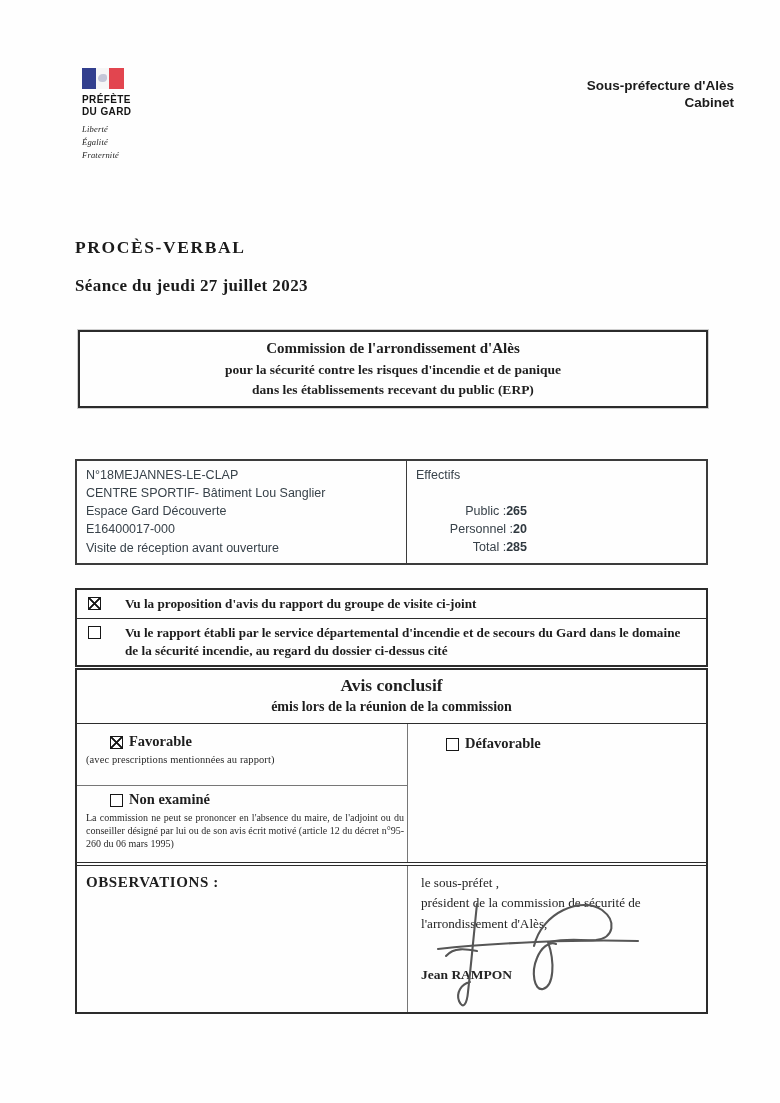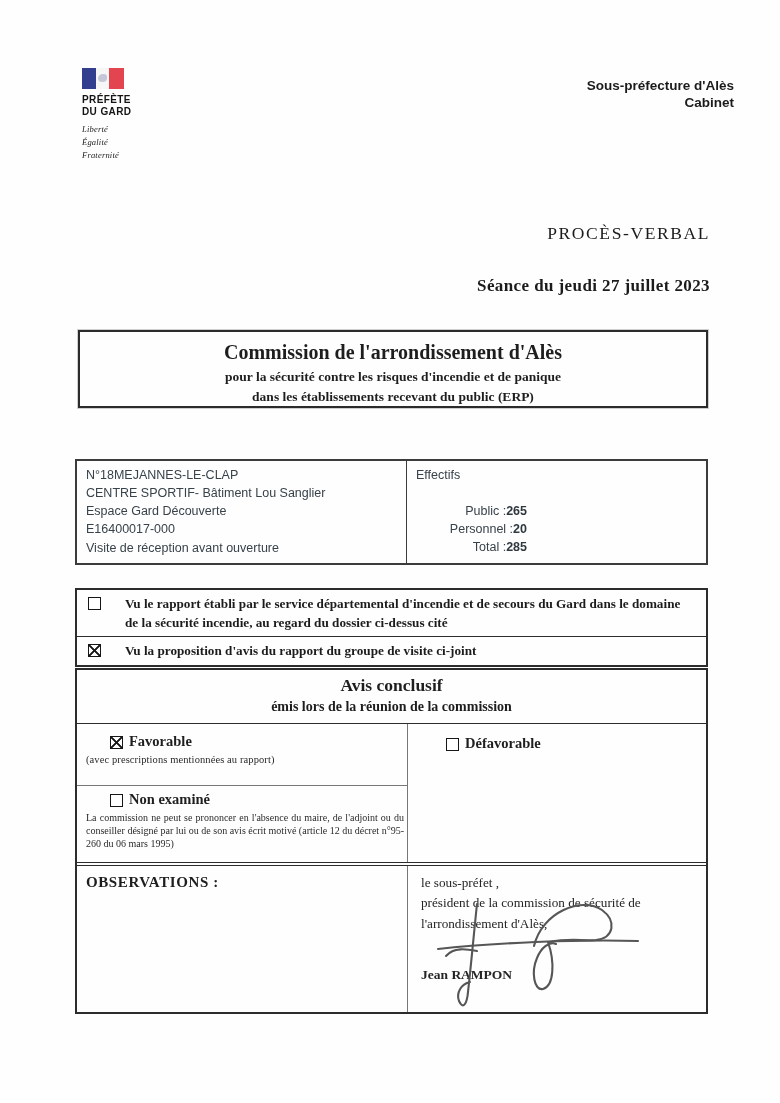--- a/index.html
+++ b/index.html
@@ -16,28 +16,28 @@
   .flag .w::after{content:"";position:absolute;left:2px;top:6px;width:9px;height:8px;
     border-radius:60% 40% 50% 50%;background:#9aa0c0;opacity:.55;}
   .flag .r{width:15px;background:#e2454f;}
   .logo-name{font-family:"Liberation Sans",sans-serif;font-weight:bold;font-size:10px;
     line-height:1.15;letter-spacing:.4px;color:#141414;}
   .motto{margin-top:6px;font-style:italic;font-size:8.5px;line-height:1.55;color:#232323;letter-spacing:.2px;}
   .hdr-right{position:absolute;right:46px;top:78px;text-align:right;
     font-family:"Liberation Sans",sans-serif;font-weight:bold;font-size:13.5px;
     line-height:1.25;color:#1b1b1b;}
   
-  .doc-title{position:absolute;left:75px;width:635px;top:223px;text-align:right;
-    font-weight:normal;font-size:17.5px;letter-spacing:1.6px;color:#1b1b1b;}
-  .doc-subtitle{position:absolute;left:75px;width:635px;top:276px;text-align:right;
+  .doc-title{position:absolute;left:75px;width:635px;top:237px;text-align:left;
+    font-weight:bold;font-size:17.5px;letter-spacing:1.6px;color:#1b1b1b;}
+  .doc-subtitle{position:absolute;left:75px;width:635px;top:276px;text-align:left;
     font-weight:bold;font-size:17px;letter-spacing:.4px;color:#1b1b1b;}
   
   .commission-box{position:absolute;left:78px;top:330px;width:630px;height:78px;
     border:2px solid #2b2b2b;box-shadow:0 0 0 1px #cfcfcf;text-align:center;box-sizing:border-box;padding-top:6px;}
-  .commission-box .l1{font-weight:bold;font-size:20px;line-height:1.45;}
+  .commission-box .l1{font-weight:bold;font-size:15px;line-height:1.45;}
   .commission-box .l2,.commission-box .l3{font-weight:bold;font-size:13.5px;line-height:1.5;}
   
   .info-table{position:absolute;left:75px;top:459px;width:633px;min-height:97px;
     display:grid;grid-template-columns:329px 143px 1fr;
     border:2px solid #3c3c3c;box-sizing:border-box;
     font-family:"Liberation Sans",sans-serif;font-size:12.5px;color:#38424a;line-height:1.45;}
   .info-cell{padding:5px 8px 6px 9px;}
   .info-cell + .info-cell{border-left:1.5px solid #3c3c3c;}
   .eff-row{display:flex;justify-content:flex-end;padding-right:14px;}
   .eff-row .val{font-weight:bold;color:#2f383f;}
@@ -134,26 +134,26 @@
       </div>
       <div class="eff-row">
         <span>Total :</span>
         <span class="val">285</span>
       </div>
     </div>
   </div>
 
   <div class="vu-table">
     <div class="vu-row">
+      <span class="cb checked"></span>
+      <span class="vu-text">Vu la proposition d'avis du rapport du groupe de visite ci-joint</span>
+    </div>
+    <div class="vu-row">
       <span class="cb"></span>
       <span class="vu-text">Vu le rapport établi par le service départemental d'incendie et de secours du Gard dans le domaine de la sécurité incendie, au regard du dossier ci-dessus cité</span>
-    </div>
-    <div class="vu-row">
-      <span class="cb checked"></span>
-      <span class="vu-text">Vu la proposition d'avis du rapport du groupe de visite ci-joint</span>
     </div>
   </div>
 
   <div class="avis-table">
     <div class="avis-header">
       <div class="t">Avis conclusif</div>
       <div class="s">émis lors de la réunion de la commission</div>
     </div>
     <div class="avis-grid">
       <div class="cell-fav">

